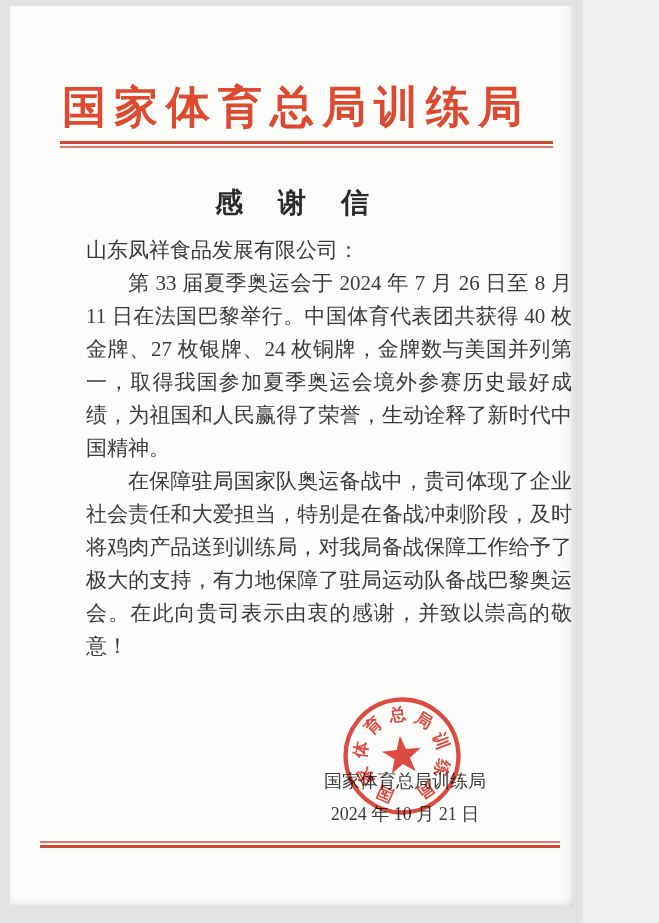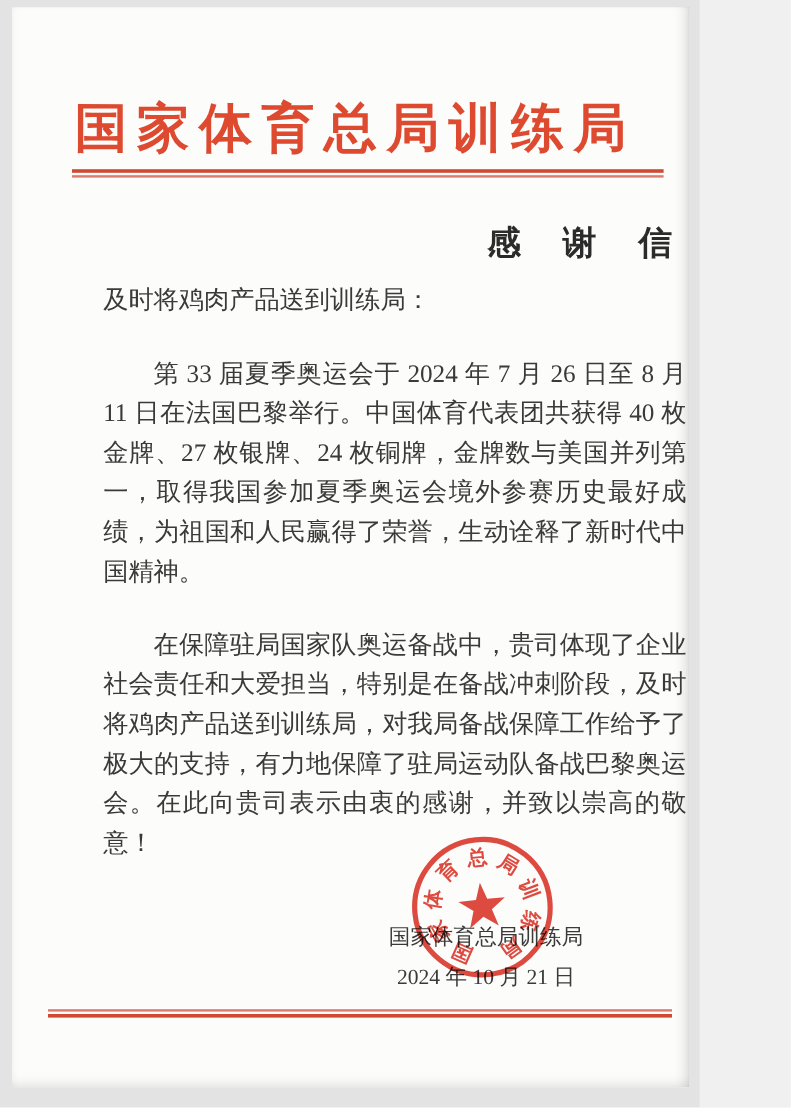--- a/index.html
+++ b/index.html
@@ -37,33 +37,33 @@
     letter-spacing:8px;text-indent:8px;
     white-space:nowrap;
   }
   .rule-top{
     position:absolute;top:135px;left:50px;width:493px;height:2px;
     border-top:3px solid var(--rule-red);
     border-bottom:2px solid rgba(207,74,51,.72);
   }
   .doc-title{
     position:absolute;top:178px;left:0;width:100%;margin:0;
-    text-align:right;
+    text-align:center;
     font-size:28px;font-weight:bold;color:#2b2b2b;
     letter-spacing:14px;text-indent:14px;
     white-space:pre;
   }
   .body-text{
     position:absolute;top:228px;left:76px;width:486px;
     color:var(--ink);
     font-size:21px;line-height:33px;
     text-align:justify;
   }
   .body-text p{margin:0;}
-  .body-text p.indent{text-indent:2em;margin-top:28px;}
+  .body-text p.indent{text-indent:2em;}
   .sign-block{
     position:absolute;top:759px;left:300px;width:190px;
     text-align:center;
     color:var(--ink);
     font-size:18px;line-height:33px;
     white-space:nowrap;
   }
   .seal{
     position:absolute;left:330px;top:688px;width:124px;height:124px;
     transform:rotate(-6deg);
@@ -89,21 +89,21 @@
 <div class="photo">
   <div class="page">
 
     <div class="letterhead">国家体育总局训练局</div>
 
     <div class="rule-top"></div>
 
     <h1 class="doc-title">感 谢 信</h1>
 
     <div class="body-text">
-      <p>及时将鸡肉产品送到训练局：</p>
+      <p>山东凤祥食品发展有限公司：</p>
       <p class="indent">第 33 届夏季奥运会于 2024 年 7 月 26 日至 8 月 11 日在法国巴黎举行。中国体育代表团共获得 40 枚金牌、27 枚银牌、24 枚铜牌，金牌数与美国并列第一，取得我国参加夏季奥运会境外参赛历史最好成绩，为祖国和人民赢得了荣誉，生动诠释了新时代中国精神。</p>
       <p class="indent">在保障驻局国家队奥运备战中，贵司体现了企业社会责任和大爱担当，特别是在备战冲刺阶段，及时将鸡肉产品送到训练局，对我局备战保障工作给予了极大的支持，有力地保障了驻局运动队备战巴黎奥运会。在此向贵司表示由衷的感谢，并致以崇高的敬意！</p>
     </div>
 
     <div class="sign-block">
       <div>国家体育总局训练局</div>
       <div>2024 年 10 月 21 日</div>
     </div>
 
     <svg class="seal" viewBox="0 0 200 200" aria-hidden="true">

